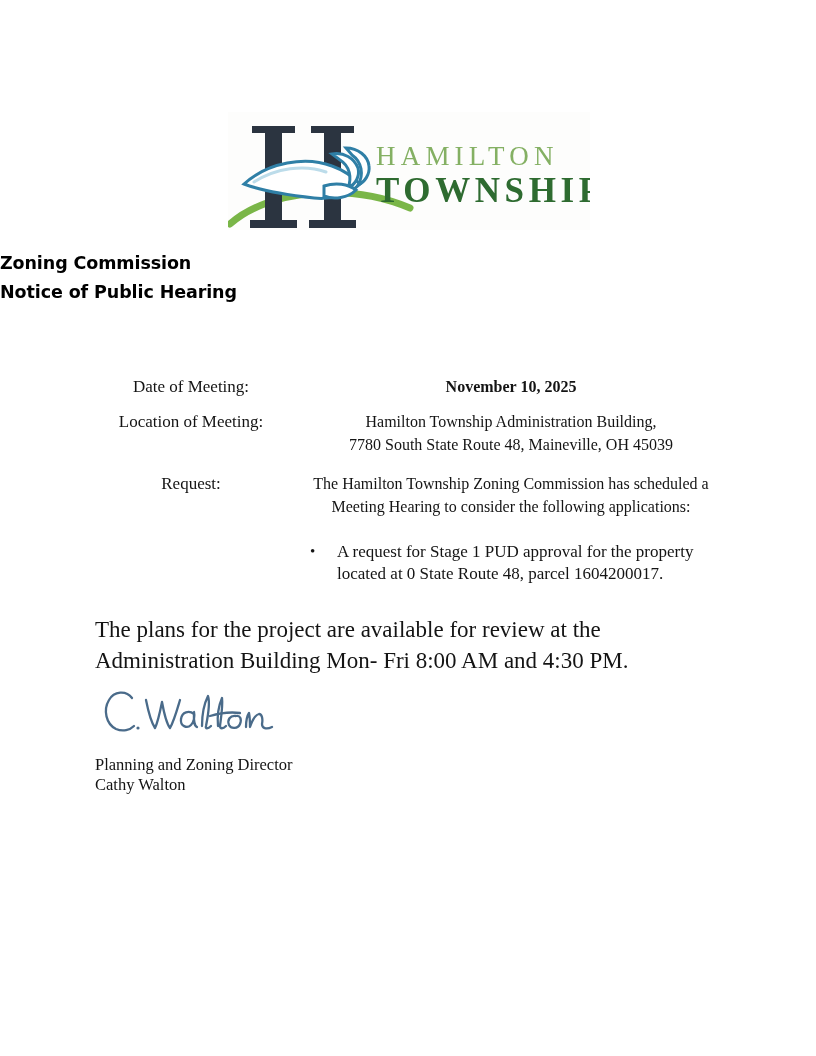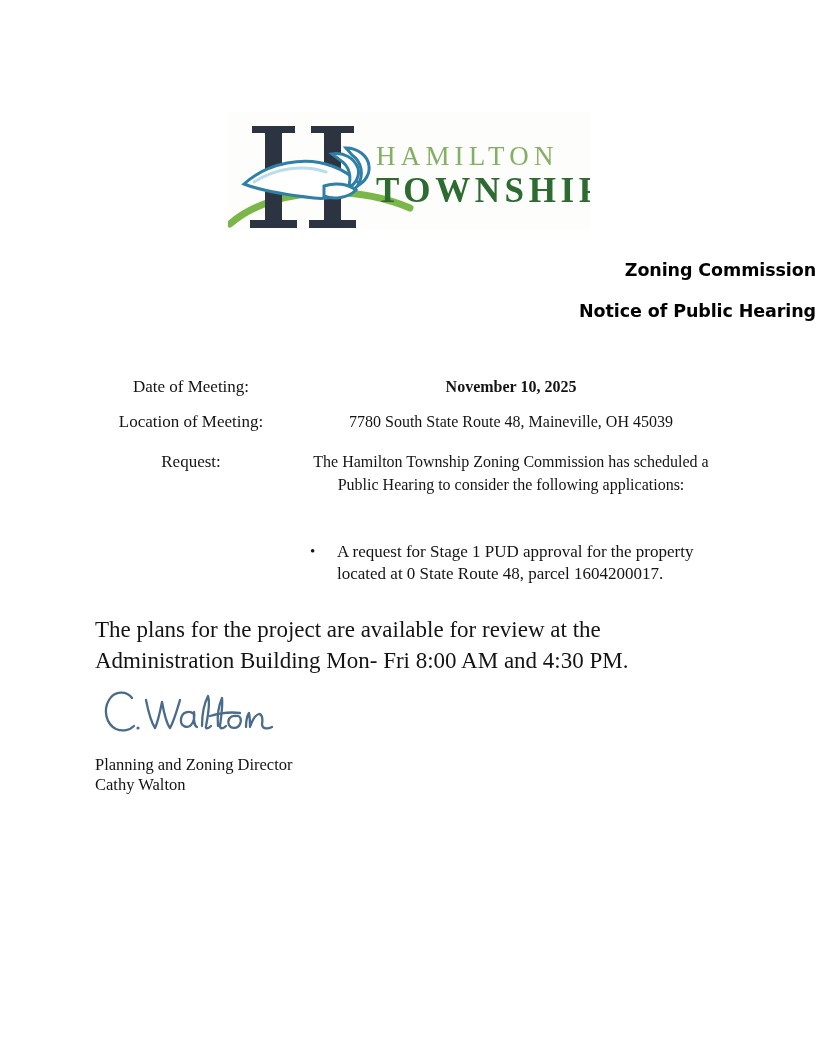--- a/index.html
+++ b/index.html
@@ -34,34 +34,34 @@
   .logo-svg {
     display: block;
     width: 362px;
     height: 118px;
   }
 
   
   .heading-block {
     position: absolute;
     left: 0;
-    top: 260px;
+    top: 253px;
     width: 816px;
-    text-align: right;
+    text-align: left;
   }
   .doc-heading {
     font-family: "DejaVu Sans", sans-serif;
     font-weight: bold;
     font-size: 17.5px;
     color: #000000;
     letter-spacing: -0.1px;
     line-height: 1.2;
   }
   .doc-heading.second {
-    margin-top: 20px;
+    margin-top: 8px;
   }
 
   
   .details {
     position: absolute;
     left: 95px;
     top: 376px;
     width: 640px;
     text-align: center;
   }
@@ -197,29 +197,30 @@
       <div class="row-label">Date of Meeting:</div>
       <div class="row-value bold">
         <div class="value-line">November 10, 2025</div>
       </div>
     </div>
 
 
     <div class="row">
       <div class="row-label">Location of Meeting:</div>
       <div class="row-value">
+        <div class="value-line">Hamilton Township Administration Building,</div>
         <div class="value-line">7780 South State Route 48, Maineville, OH 45039</div>
       </div>
     </div>
 
     <div class="row request-row">
       <div class="row-label">Request:</div>
       <div class="row-value">
         <div class="value-line">The Hamilton Township Zoning Commission has scheduled a</div>
-        <div class="value-line">Public Hearing to consider the following applications:</div>
+        <div class="value-line">Meeting Hearing to consider the following applications:</div>
       </div>
     </div>
 
   </div>
 
   <div class="bullets">
     <div class="bullet-item">
       <div class="bullet-dot">•</div>
       <div class="bullet-text">A request for Stage 1 PUD approval for the property located at 0 State Route 48, parcel 1604200017.</div>
     </div>

